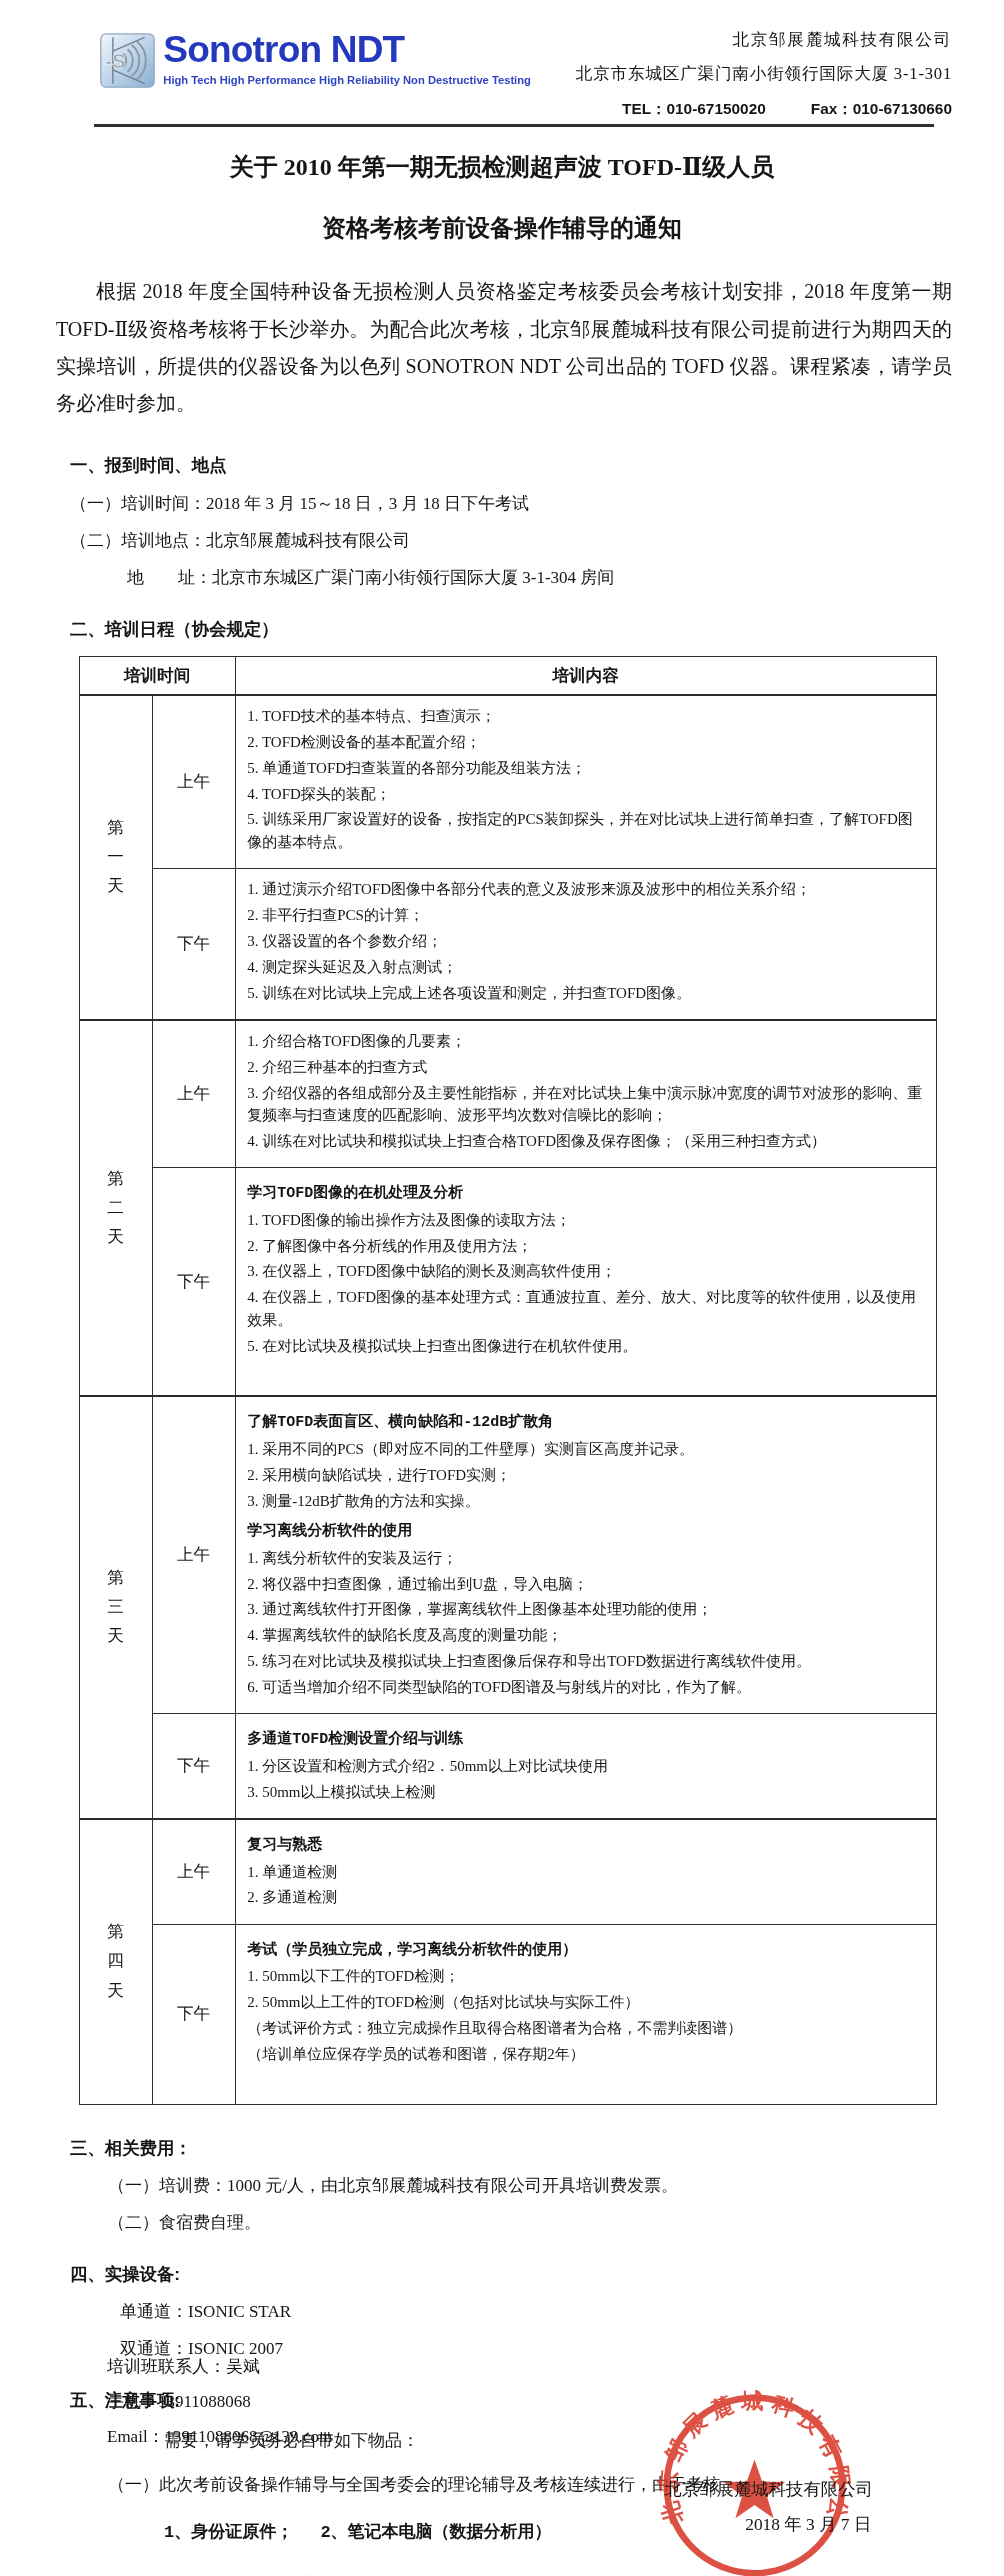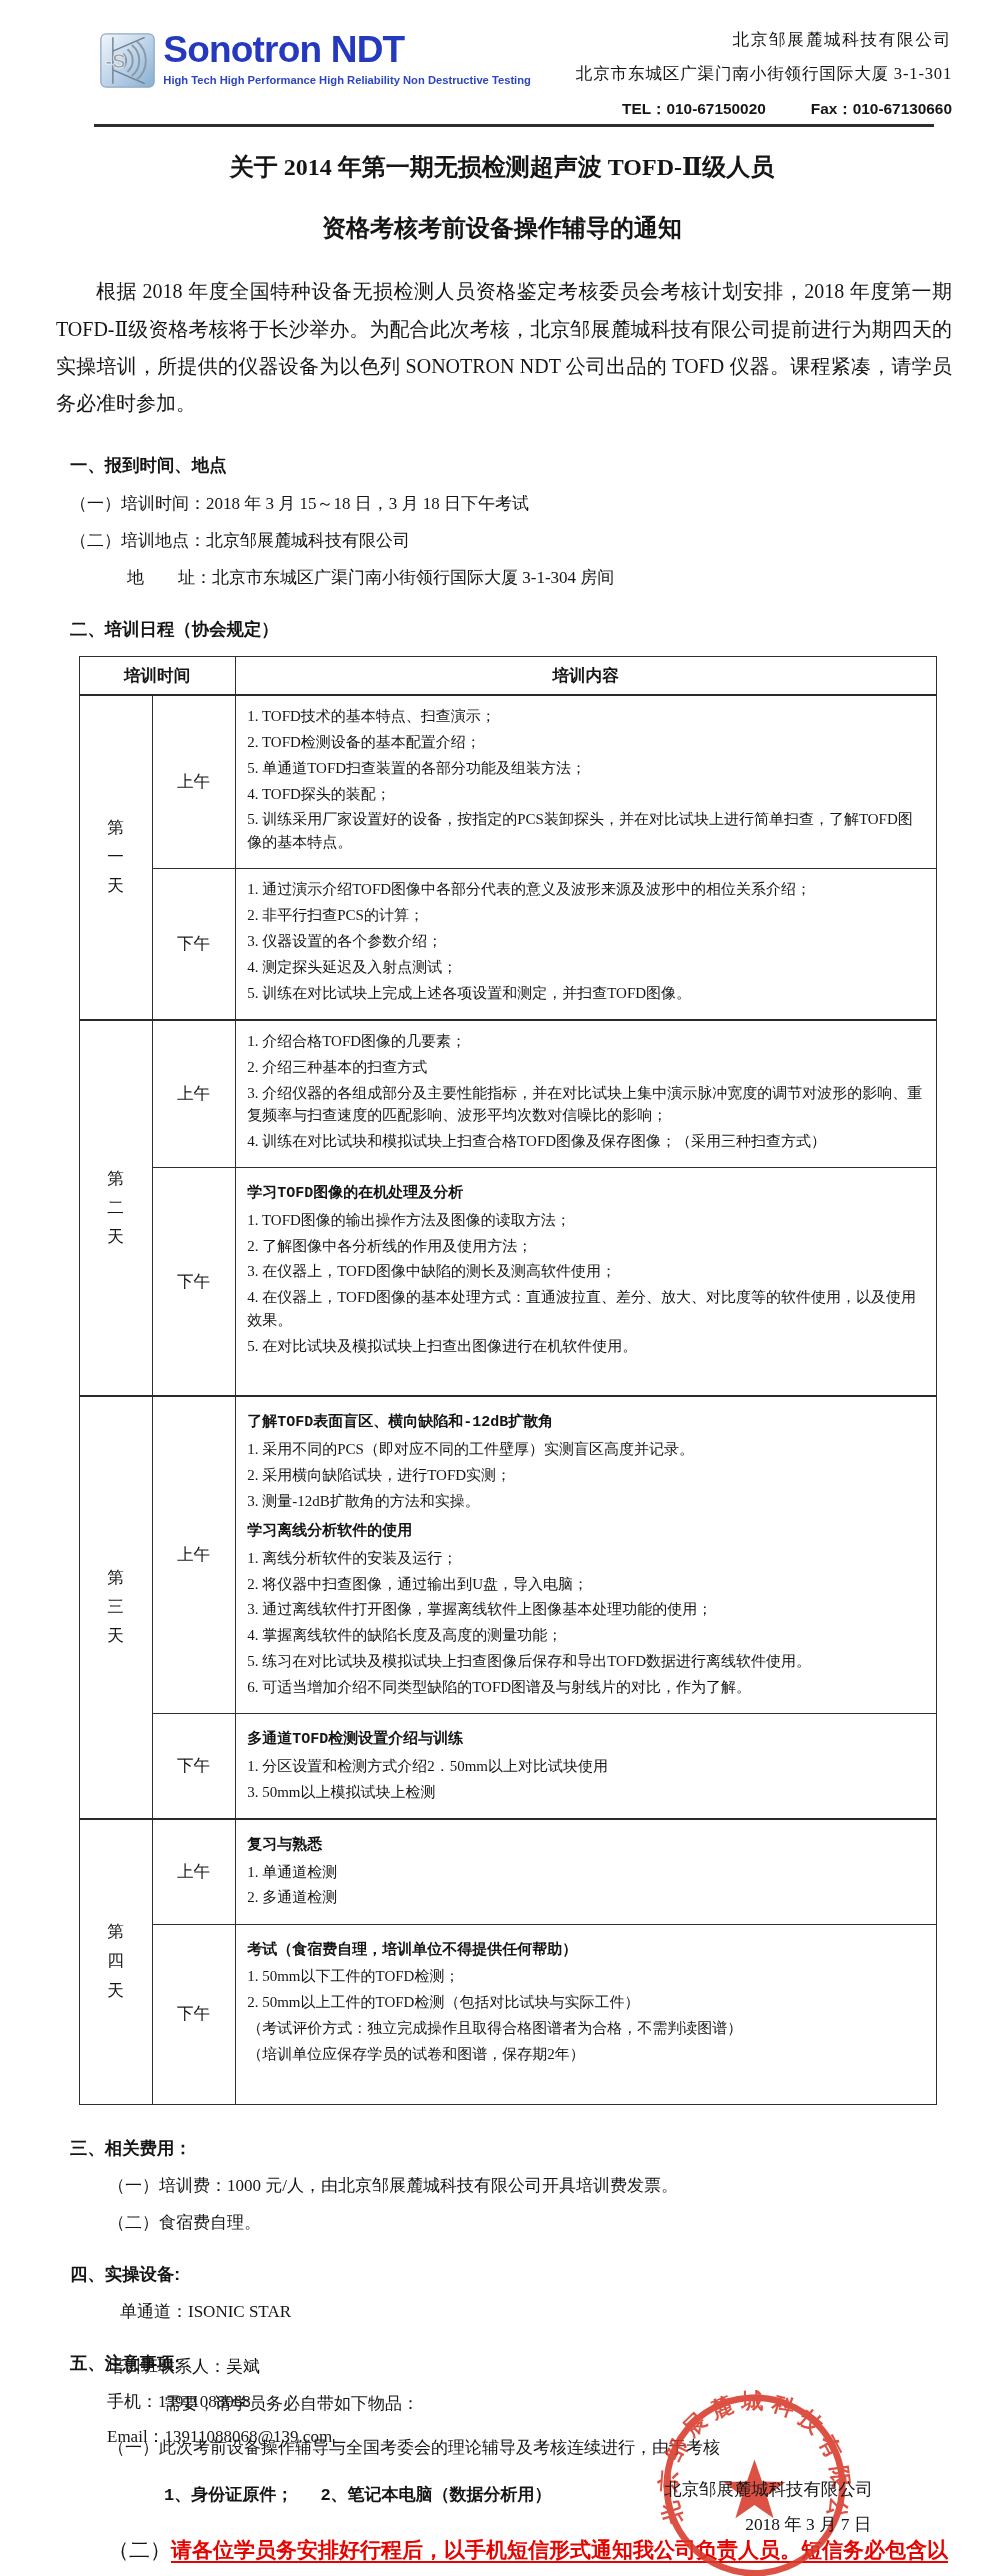--- a/index.html
+++ b/index.html
@@ -119,21 +119,21 @@
       <div class="co-addr">北京市东城区广渠门南小街领行国际大厦 3-1-301</div>
       <div class="co-telfax">
         <span>TEL：010-67150020</span>
         <span>Fax：010-67130660</span>
       </div>
     </div>
   </div>
   <hr class="hdr-rule">
 
   <div class="doc-title">
-    <div class="t1">关于 2014 年第一期无损检测超声波 TOFD-Ⅱ级人员</div>
+    <div class="t1">关于 2010 年第一期无损检测超声波 TOFD-Ⅱ级人员</div>
     <div class="t2">资格考核考前设备操作辅导的通知</div>
   </div>
 
   <p class="intro">根据 2018 年度全国特种设备无损检测人员资格鉴定考核委员会考核计划安排，2018 年度第一期 TOFD-Ⅱ级资格考核将于长沙举办。为配合此次考核，北京邹展麓城科技有限公司提前进行为期四天的实操培训，所提供的仪器设备为以色列 SONOTRON NDT 公司出品的 TOFD 仪器。课程紧凑，请学员务必准时参加。</p>
 
   <h2 class="sec hei">一、报到时间、地点</h2>
   <div class="sec-item">（一）培训时间：2018 年 3 月 15～18 日，3 月 18 日下午考试</div>
   <div class="sec-item">（二）培训地点：北京邹展麓城科技有限公司</div>
   <div class="sec-item indent2">地　　址：北京市东城区广渠门南小街领行国际大厦 3-1-304 房间</div>
 
@@ -239,36 +239,37 @@
           <td class="time-cell">上午</td>
           <td class="content-cell">
             <div class="c-line bold">复习与熟悉</div>
             <div class="c-line">1. 单通道检测</div>
             <div class="c-line">2. 多通道检测</div>
           </td>
         </tr>
         <tr>
           <td class="time-cell">下午</td>
           <td class="content-cell padded">
-            <div class="c-line bold">考试（食宿费自理，培训单位不得提供任何帮助）</div>
+            <div class="c-line bold">考试（学员独立完成，学习离线分析软件的使用）</div>
             <div class="c-line">1. 50mm以下工件的TOFD检测；</div>
             <div class="c-line">2. 50mm以上工件的TOFD检测（包括对比试块与实际工件）</div>
             <div class="c-line">（考试评价方式：独立完成操作且取得合格图谱者为合格，不需判读图谱）</div>
             <div class="c-line">（培训单位应保存学员的试卷和图谱，保存期2年）</div>
           </td>
         </tr>
       </tbody>
   </table>
 
   <h2 class="sec hei">三、相关费用：</h2>
   <div class="sec-item indent3">（一）培训费：1000 元/人，由北京邹展麓城科技有限公司开具培训费发票。</div>
   <div class="sec-item indent3">（二）食宿费自理。</div>
 
   <h2 class="sec hei">四、实操设备:</h2>
   <div class="sec-item indent4">单通道：ISONIC STAR</div>
+  <div class="sec-item indent4">双通道：ISONIC 2007</div>
 
   <h2 class="sec hei">五、注意事项:</h2>
   <div class="note-line note-cont">需要，请学员务必自带如下物品：</div>
   <div class="note-line">（一）此次考前设备操作辅导与全国考委会的理论辅导及考核连续进行，由于考核</div>
   <div class="note-bold">1、身份证原件；　 2、笔记本电脑（数据分析用）</div>
   <div class="note-hang">
     <span>（二）</span><span class="red-u">请各位学员务安排好行程后，以手机短信形式通知我公司负责人员。短信务必包含以下内容：姓名/单位/身份证号码/抵京日期。</span>
   </div>
 
   <div class="contact">

